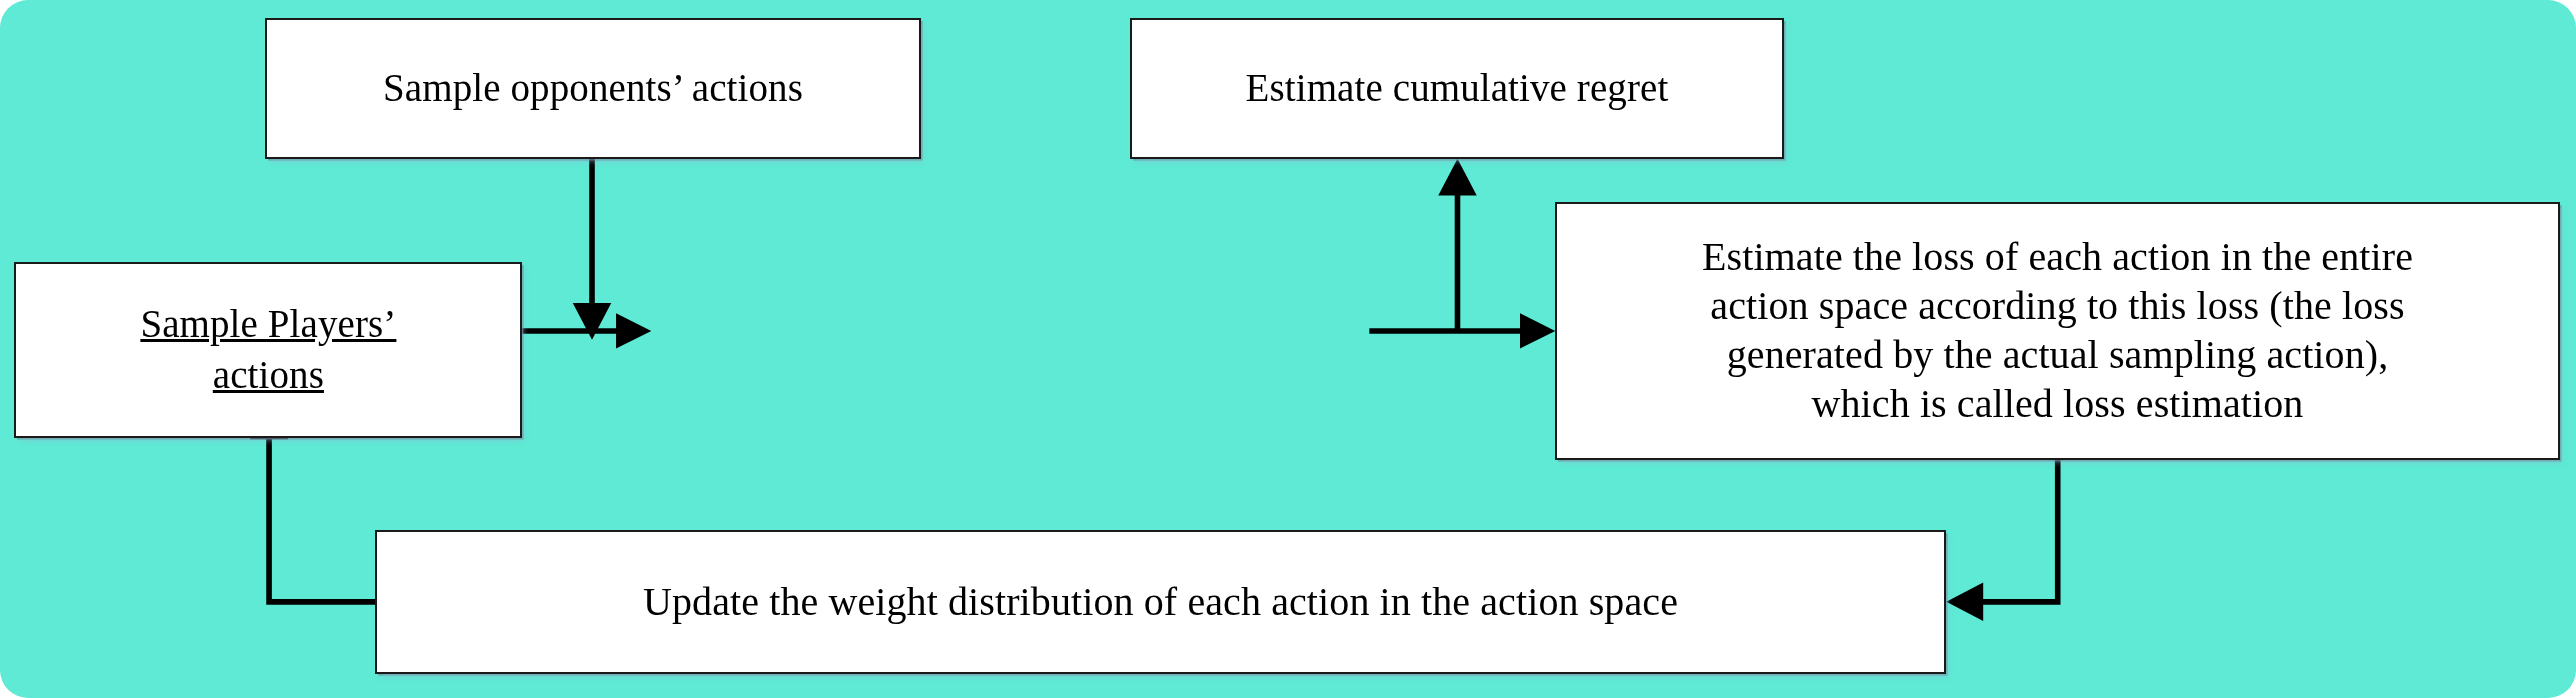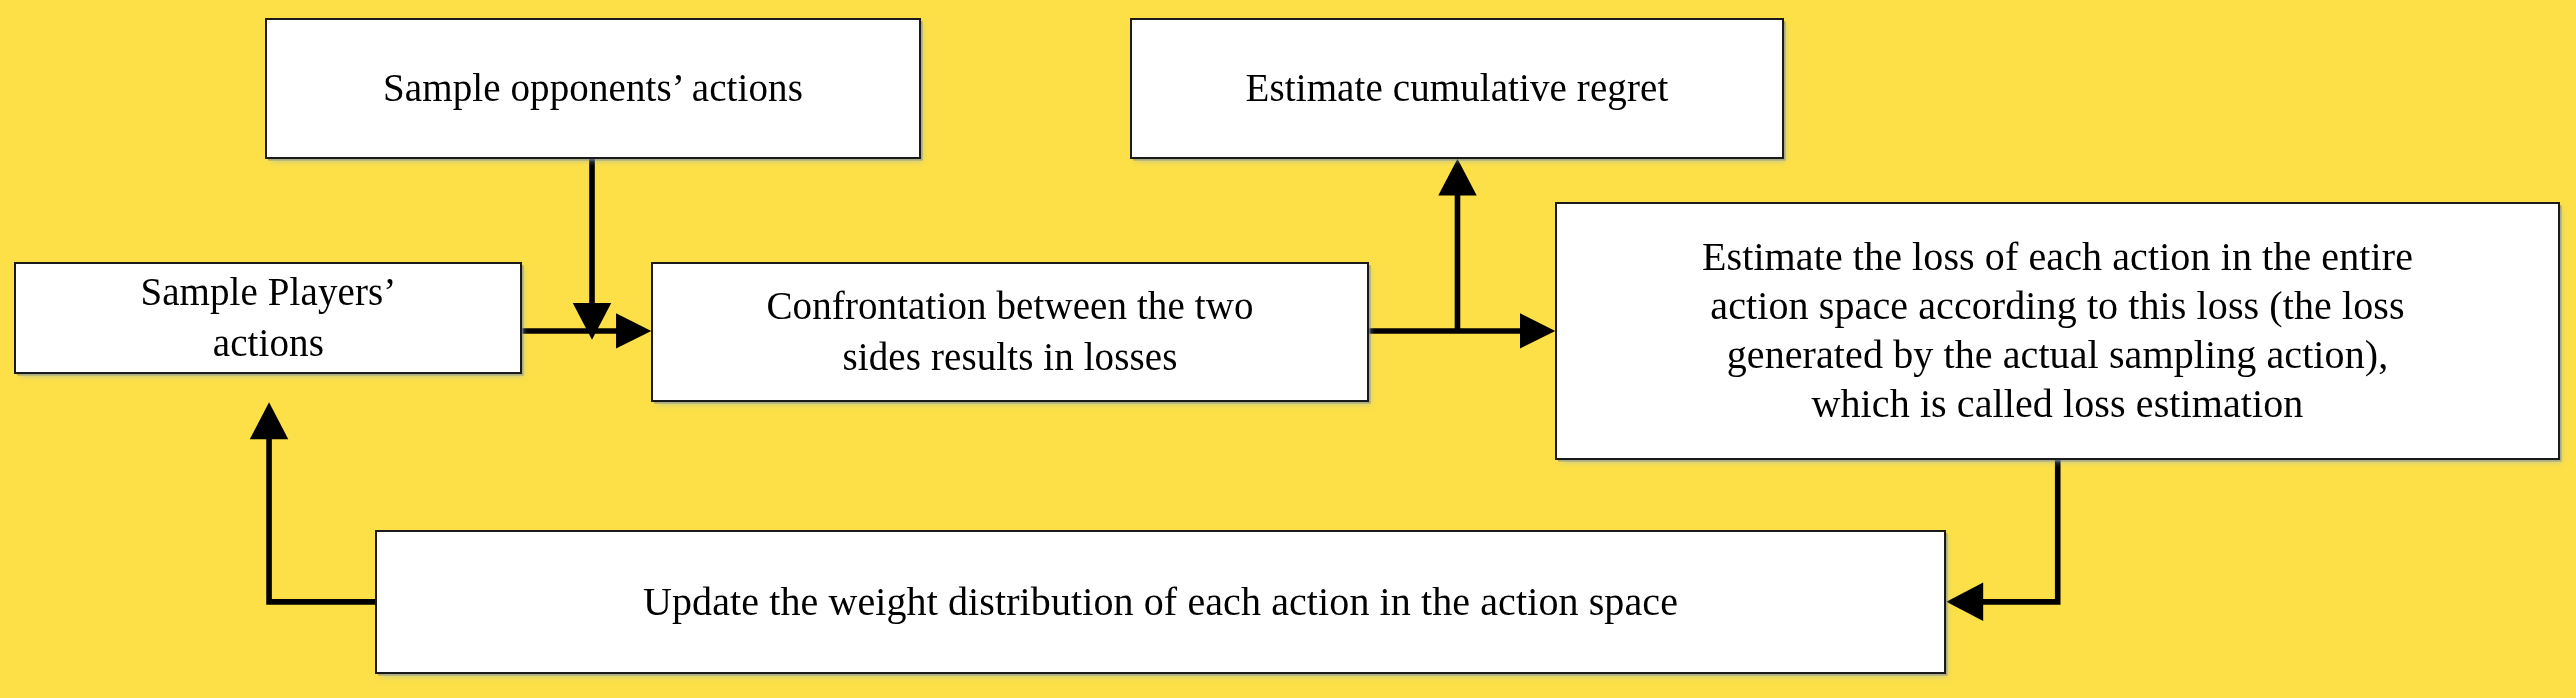--- a/index.html
+++ b/index.html
@@ -7,22 +7,23 @@
     padding: 0;
     background: #ffffff;
   }
   body {
     font-family: "Liberation Serif", "DejaVu Serif", serif;
   }
   #canvas {
     position: relative;
     width: 2576px;
     height: 698px;
-    background: #fde047;
+    background: #5eead4;
     overflow: hidden;
+    border-radius: 28px;
   }
   
   .node {
     position: absolute;
     box-sizing: border-box;
     background: #ffffff;
     border: 2.4px solid #1a1a1a;
     display: flex;
     align-items: center;
     justify-content: center;
@@ -37,21 +38,21 @@
     display: block;
     padding: 0 9.6px;
     font-size: 39px;
     letter-spacing: 0.1px;
     white-space: pre-line;
   }
 
   
   #node-sample-opponents { left: 265px; top:  17.6px; width: 656px;  height: 141px; }
   #node-calc-regret      { left:1130px; top:  17.6px; width: 654px;  height: 141px; }
-  #node-sample-players   { left:  14.4px; top: 262px; width: 508px;  height: 112px; }
+  #node-sample-players   { left:  14.4px; top: 262px; width: 508px;  height: 176px; text-decoration: underline; }
   #node-confrontation    { left: 651px; top: 262px; width: 718px;  height: 140px; }
   #node-estimate         { left:1555px; top: 202px; width:1005px;  height: 258px; }
   #node-update-weights   { left: 375px; top: 530px; width:1571px;  height: 144px; justify-content: center; }
 
   #node-estimate .node-text { font-size: 40px; line-height: 1.22; }
   #node-update-weights .node-text { font-size: 40px; }
 
   
   #connectors {
     position: absolute;
@@ -112,24 +113,20 @@
 
   <div class="node" id="node-calc-regret">
     <span class="node-text">Estimate cumulative regret</span>
   </div>
 
   <div class="node" id="node-sample-players">
     <span class="node-text">Sample Players’
 actions</span>
   </div>
 
-  <div class="node" id="node-confrontation">
-    <span class="node-text">Confrontation between the two
-sides results in losses</span>
-  </div>
 
   <div class="node" id="node-estimate">
     <span class="node-text">Estimate the loss of each action in the entire
 action space according to this loss (the loss
 generated by the actual sampling action),
 which is called loss estimation</span>
   </div>
 
   <div class="node" id="node-update-weights">
     <span class="node-text">Update the weight distribution of each action in the action space</span>

